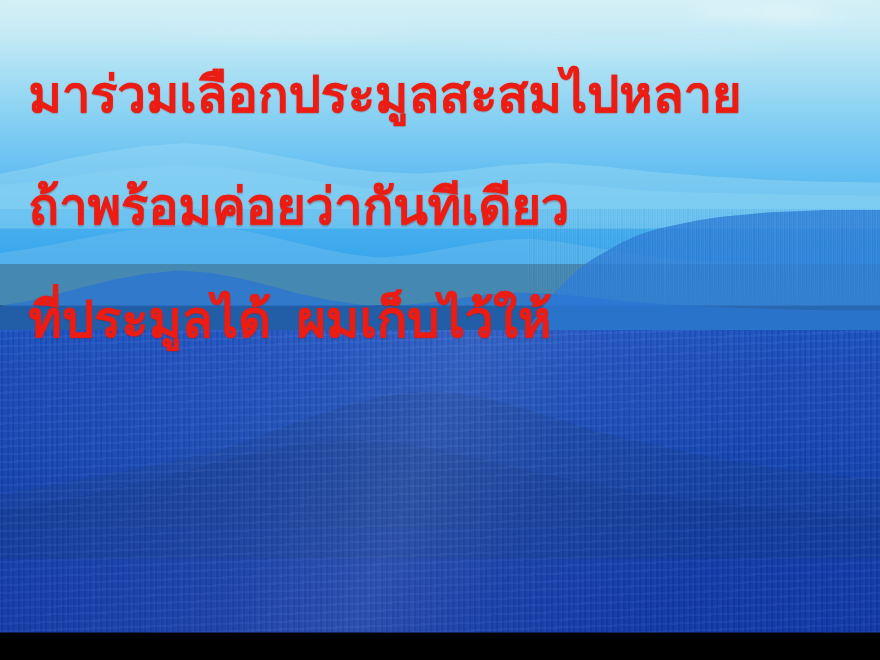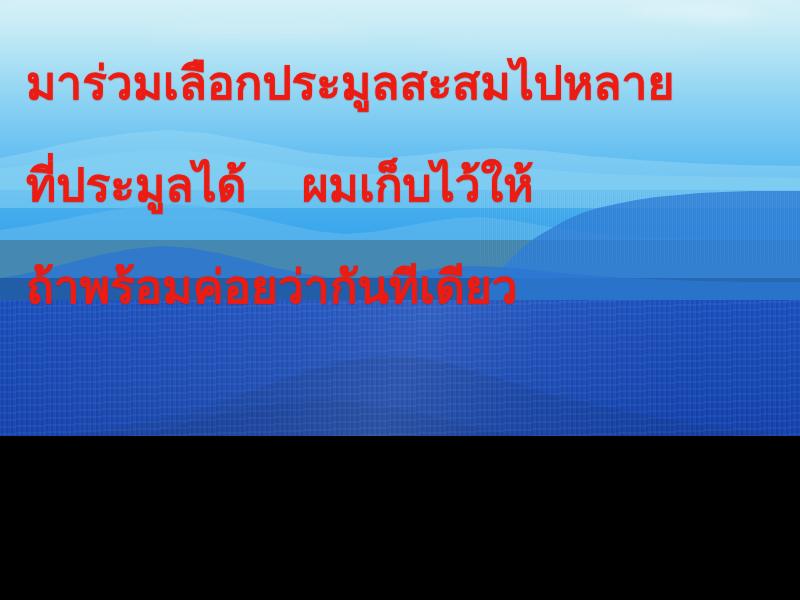--- a/index.html
+++ b/index.html
@@ -4,23 +4,23 @@
 <title>Thai Auction Banner</title>
 <style>
   html, body {
     margin: 0;
     padding: 0;
     background: #000;
   }
   #stage {
     position: relative;
     width: 800px;
-    height: 436px;
+    height: 575px;
     overflow: hidden;
-    font-family: Liberation Mono, monospace;
+    font-family: Liberation Serif, serif;
   }
 
   
   #photo {
     position: absolute;
     inset: 0;
     width: 800px;
     height: 600px;
   }
   .layer { position: absolute; left: 0; width: 100%; }
@@ -194,17 +194,17 @@
                L800,102 L800,140 L0,140 Z" fill="#123c96" opacity=".5"></path>
     </svg>
 
     <div id="foreTex"></div>
     <div id="foreSheen"></div>
     <div id="vignette"></div>
   </div>
 
   <div id="caption">
     <div class="line">มาร่วมเลือกประมูลสะสมไปหลาย</div>
+    <div class="line">ถ้าพร้อมค่อยว่ากันทีเดียว</div>
     <div class="line">ที่ประมูลได้  ผมเก็บไว้ให้</div>
-    <div class="line">ถ้าพร้อมค่อยว่ากันทีเดียว</div>
   </div>
 
 </div>
 
 </body></html>

